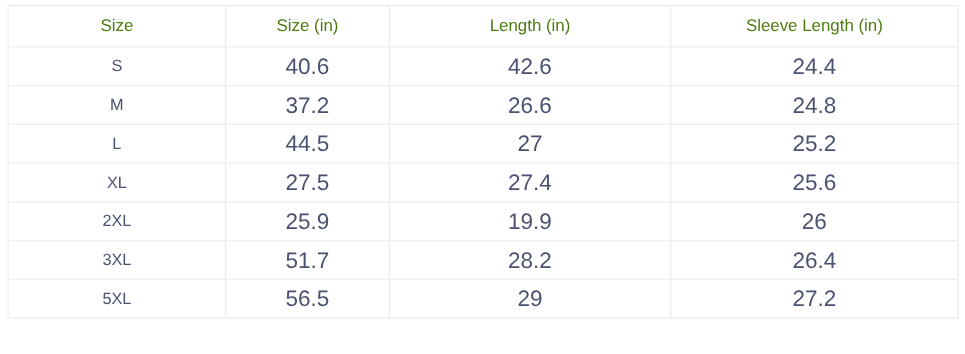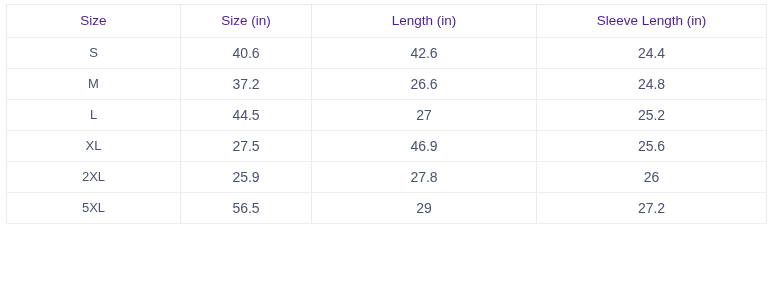--- a/index.html
+++ b/index.html
@@ -39,30 +39,30 @@
   table.size-table td {
     border-right: 1px solid #e9ebef;
     border-bottom: 1px solid #eceef1;
     text-align: center;
     vertical-align: middle;
     color: #4b5170;
     font-weight: 400;
     padding: 0;
     height: 30px;
     line-height: 30px;
-    font-size: 14px;
+    font-size: 18px;
     white-space: nowrap;
     overflow: hidden;
   }
 
   table.size-table thead th {
     height: 32px;
     line-height: 32px;
     font-size: 13.5px;
-    color: #4c1d95;
+    color: #4d7c0f;
     background: #ffffff;
     text-align: center;
   }
 
   table.size-table tbody td.size-cell {
     font-size: 13px;
   }
 </style>
 </head>
 <body>
@@ -98,28 +98,34 @@
       </tr>
       <tr>
         <td class="size-cell">L</td>
         <td>44.5</td>
         <td>27</td>
         <td>25.2</td>
       </tr>
       <tr>
         <td class="size-cell">XL</td>
         <td>27.5</td>
-        <td>46.9</td>
+        <td>27.4</td>
         <td>25.6</td>
       </tr>
       <tr>
         <td class="size-cell">2XL</td>
         <td>25.9</td>
-        <td>27.8</td>
+        <td>19.9</td>
         <td>26</td>
+      </tr>
+      <tr>
+        <td class="size-cell">3XL</td>
+        <td>51.7</td>
+        <td>28.2</td>
+        <td>26.4</td>
       </tr>
       <tr>
         <td class="size-cell">5XL</td>
         <td>56.5</td>
         <td>29</td>
         <td>27.2</td>
       </tr>
     </tbody>
   </table>
 </div>

